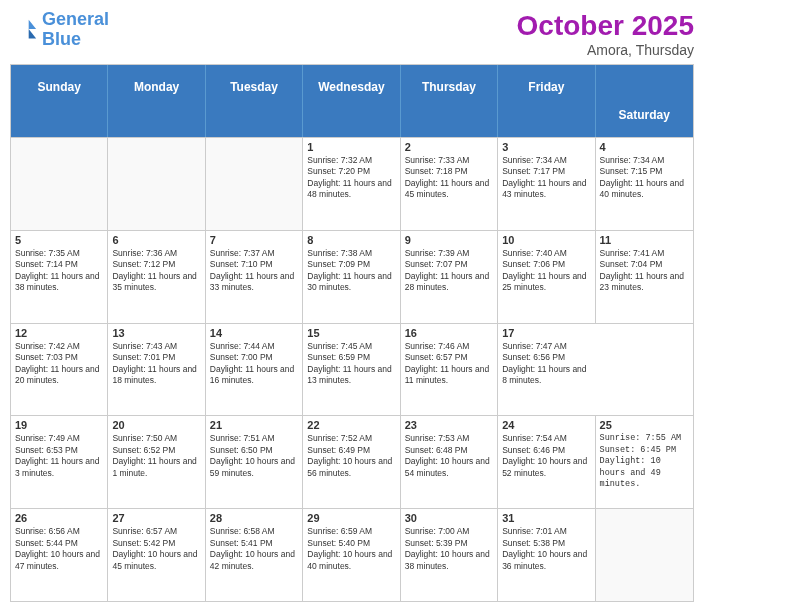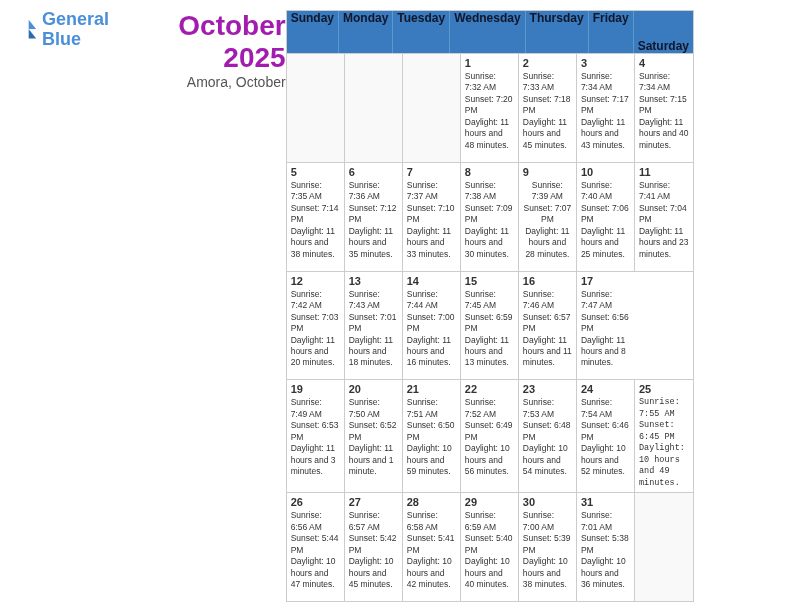--- a/index.html
+++ b/index.html
@@ -8,21 +8,21 @@
       height: 612px;
       font-family: Arial, sans-serif;
       background: #fff;
       overflow: hidden;
     }
     .page {
       width: 704px;
       height: 612px;
       padding: 10px;
       display: flex;
-      flex-direction: row;
+      flex-direction: column;
     }
     .header {
       display: flex;
       justify-content: space-between;
       align-items: flex-start;
       margin-bottom: 6px;
     }
     .logo {
       display: flex;
       align-items: center;
@@ -58,24 +58,24 @@
       display: flex;
       flex-direction: column;
       border: 1px solid #ccc;
     }
     .cal-header-row {
       display: grid;
       grid-template-columns: repeat(7, 1fr);
       background: #3a7abf;
     }
     .cal-header-cell {
-      color: #0f172a;
+      color: #ffffff;
       font-size: 12px;
       font-weight: bold;
-      padding: 0 4px;
+      padding: 15px 4px;
       text-align: center;
       border-right: 1px solid #5a9ad0;
     }
     .cal-header-cell:last-child { border-right: none; margin-top: 28px; }
     .cal-body {
       flex: 1;
       display: flex;
       flex-direction: column;
     }
     .cal-row {
@@ -116,21 +116,21 @@
         <polygon points="20,4 28,14 20,14" fill="#4a90d9"></polygon>
         <polygon points="20,14 28,24 20,24" fill="#2a6aaf"></polygon>
       </svg>
       <div class="logo-text">
         <div><span>General</span></div>
         <div style="color:#4a90d9">Blue</div>
       </div>
     </div>
     <div class="title-block">
       <div class="month-title">October 2025</div>
-      <div class="location">Amora, October</div>
+      <div class="location">Amora, Thursday</div>
     </div>
   </div>
 
   <div class="calendar">
     <div class="cal-header-row" id="cal-header">
         <div class="cal-header-cell">Sunday</div>
         <div class="cal-header-cell">Monday</div>
         <div class="cal-header-cell">Tuesday</div>
         <div class="cal-header-cell">Wednesday</div>
         <div class="cal-header-cell">Thursday</div>
@@ -187,21 +187,21 @@
 Daylight: 11 hours and 33 minutes.</div>
           </div>
           <div class="cal-cell">
             <div class="day-num">8</div>
             <div class="cell-info" style="white-space: pre-wrap;">Sunrise: 7:38 AM
 Sunset: 7:09 PM
 Daylight: 11 hours and 30 minutes.</div>
           </div>
           <div class="cal-cell">
             <div class="day-num">9</div>
-            <div class="cell-info" style="white-space: pre-wrap; text-align: center;">Sunrise: 7:39 AM
+            <div class="cell-info" style="white-space: pre-wrap;">Sunrise: 7:39 AM
 Sunset: 7:07 PM
 Daylight: 11 hours and 28 minutes.</div>
           </div>
           <div class="cal-cell">
             <div class="day-num">10</div>
             <div class="cell-info" style="white-space: pre-wrap;">Sunrise: 7:40 AM
 Sunset: 7:06 PM
 Daylight: 11 hours and 25 minutes.</div>
           </div>
           <div class="cal-cell">

